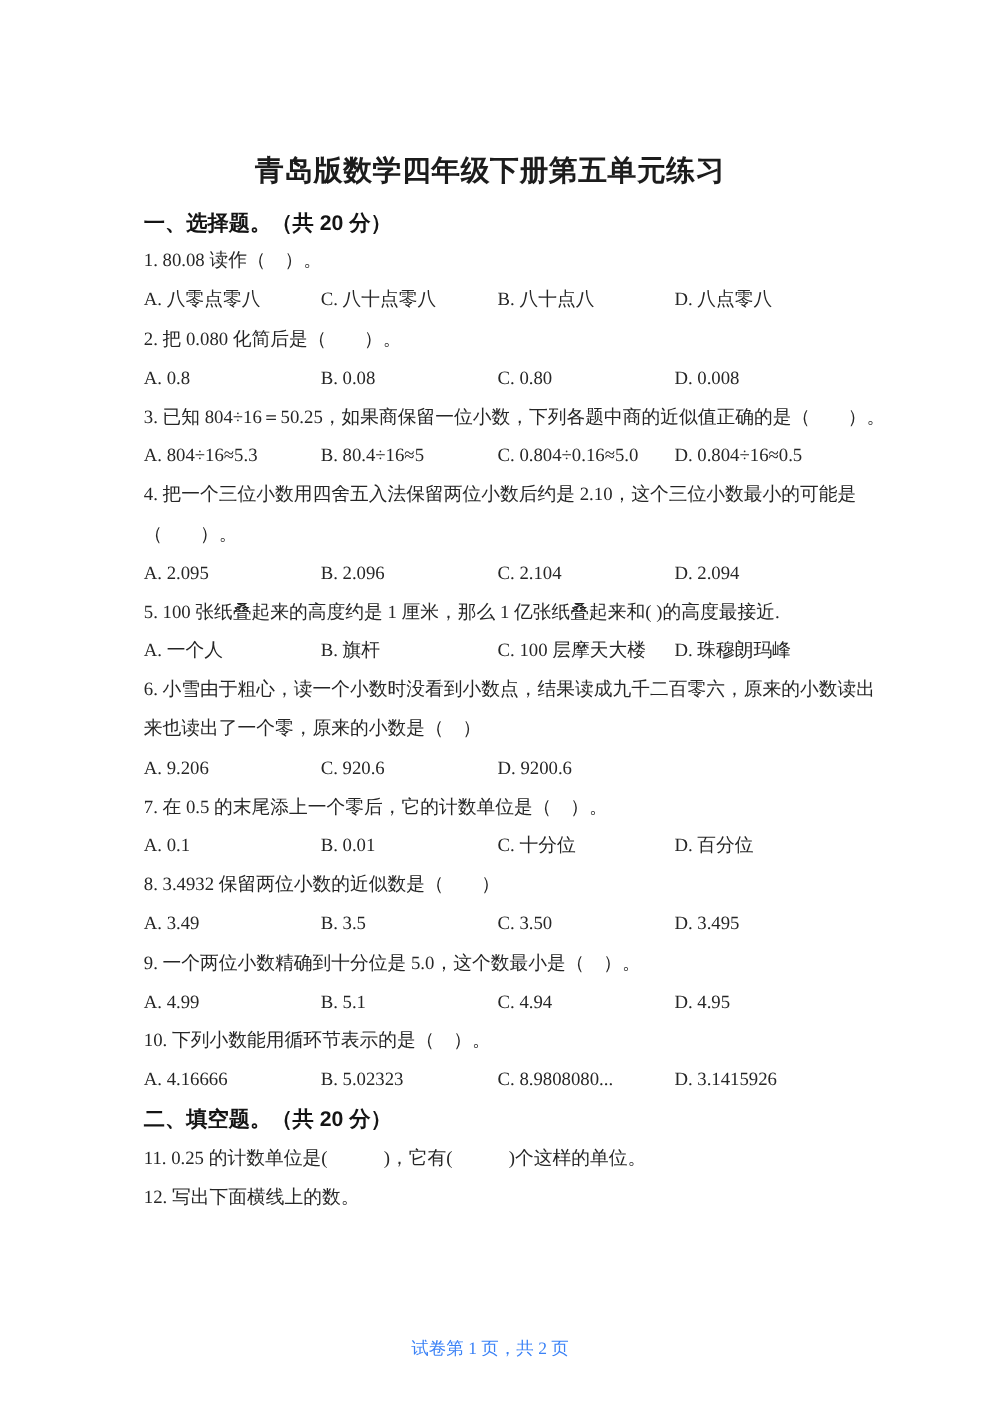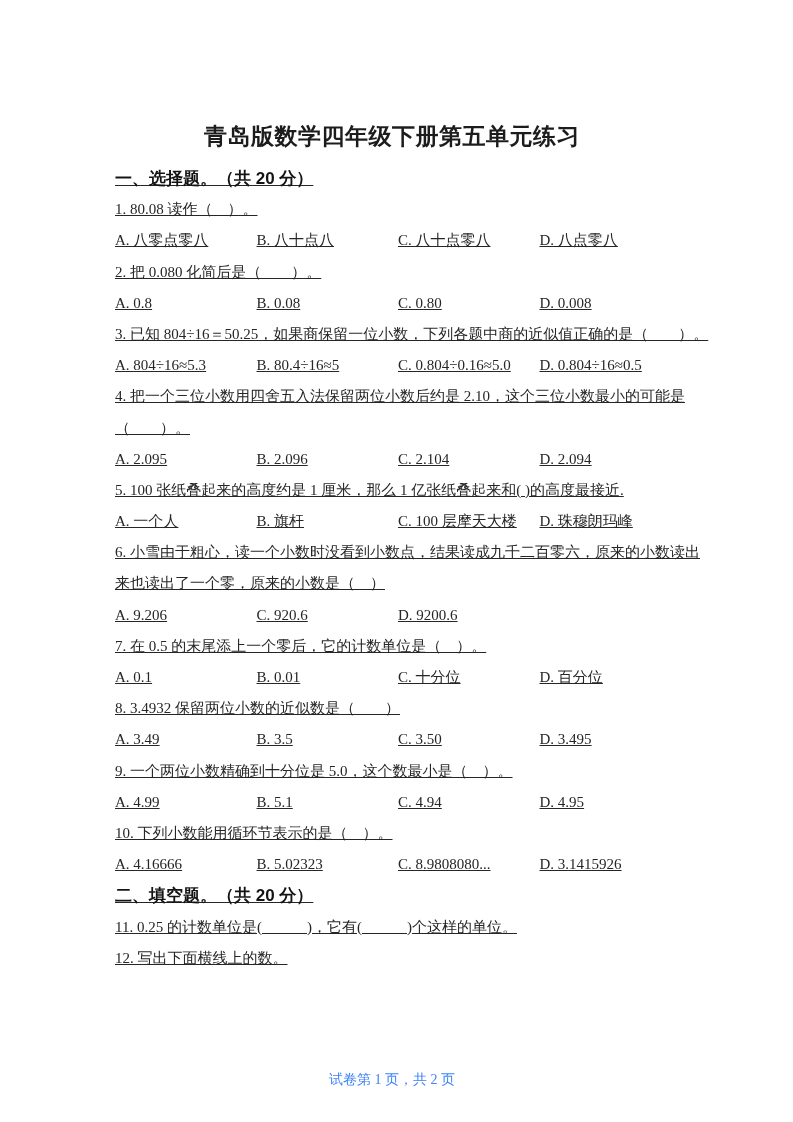--- a/index.html
+++ b/index.html
@@ -12,21 +12,21 @@
     overflow:hidden;
   }
   .title {
     position:absolute; top:121px; left:0; width:100%;
     margin:0; text-align:center;
     font-size:23px; font-weight:bold; letter-spacing:0.5px;
     font-family:"Liberation Sans","DejaVu Sans",sans-serif;
     color:#1c1c1c;
   }
   .body {
-    position:absolute; left:115px; top:163px; width:566px;text-decoration:underline;
+    position:absolute; left:115px; top:163px; width:566px;
   }
   .ln {
     height:31.2px; line-height:31.2px;
     font-size:15px; white-space:nowrap;
   }
   .heading {
     font-size:17px; font-weight:bold;
     font-family:"Liberation Sans","DejaVu Sans",sans-serif;
     color:#141414;
   }
@@ -45,22 +45,22 @@
 
   <h1 class="title">青岛版数学四年级下册第五单元练习</h1>
 
   <div class="body">
 
     <div class="ln heading">一、选择题。（共 20 分）</div>
 
     <div class="ln">1. 80.08 读作（　）。</div>
     <div class="ln opts">
       <span class="opt">A. 八零点零八</span>
+      <span class="opt">C. 八十点零八</span>
       <span class="opt">B. 八十点八</span>
-      <span class="opt">C. 八十点零八</span>
       <span class="opt">D. 八点零八</span>
     </div>
 
     <div class="ln">2. 把 0.080 化简后是（　　）。</div>
     <div class="ln opts">
       <span class="opt">A. 0.8</span>
       <span class="opt">B. 0.08</span>
       <span class="opt">C. 0.80</span>
       <span class="opt">D. 0.008</span>
     </div>

